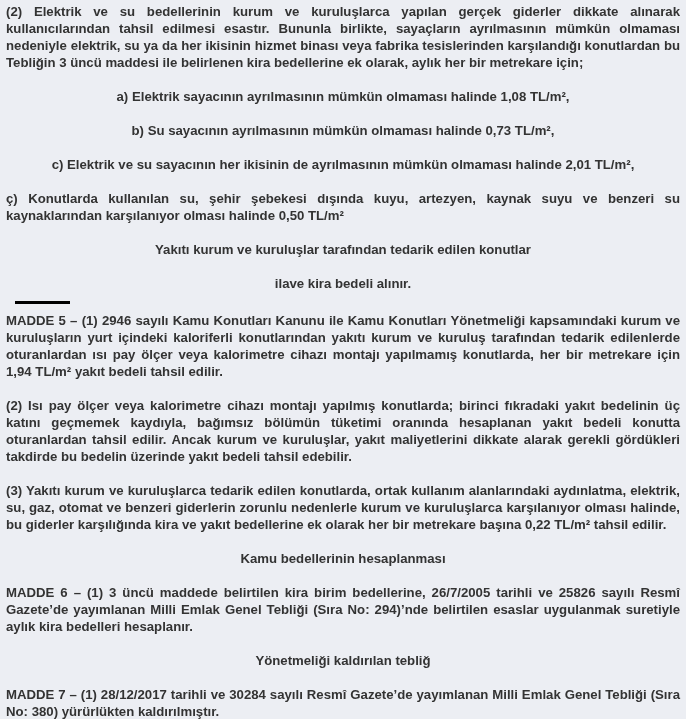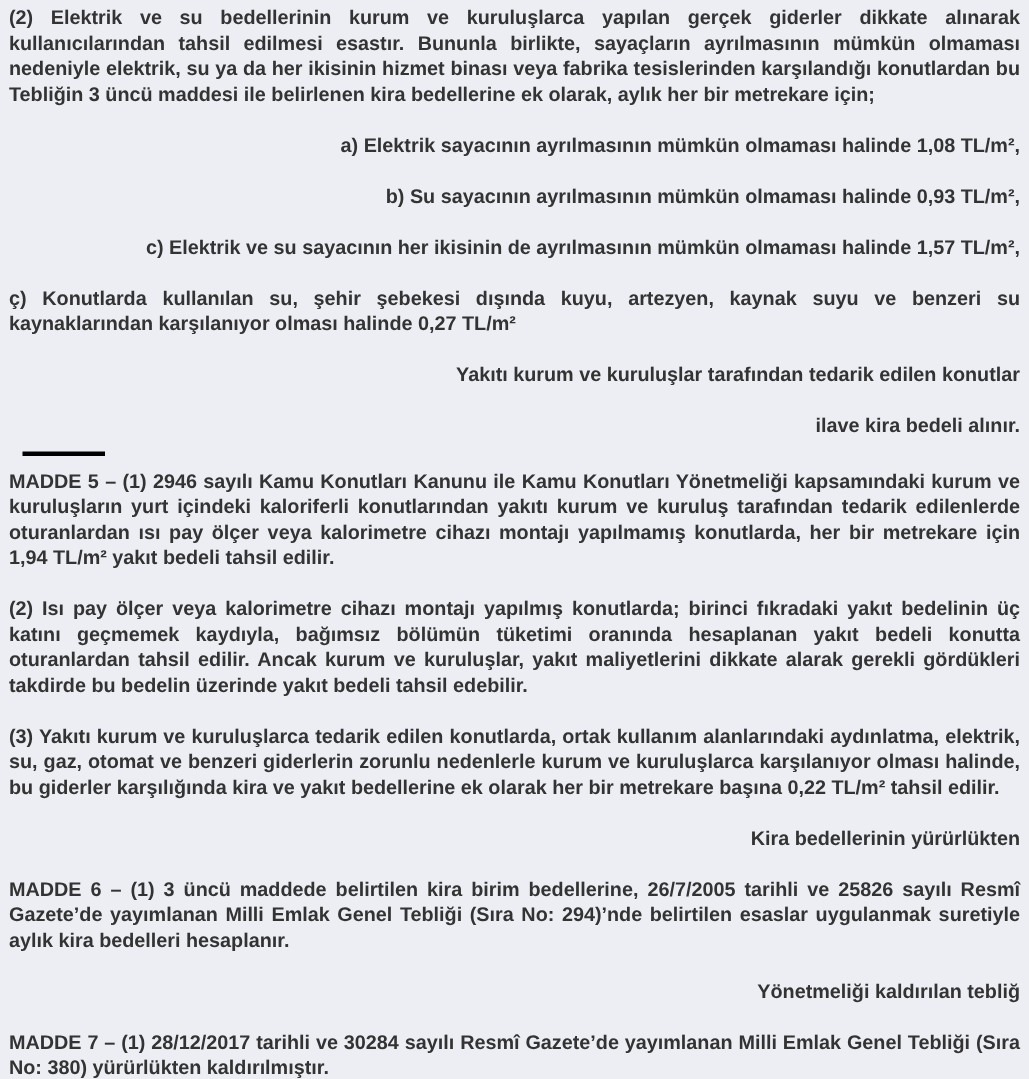--- a/index.html
+++ b/index.html
@@ -19,48 +19,48 @@
     .page {
       position: relative;
       padding: 3px 6px 0 6px;
       width: 674px;
       font-weight: bold;
     }
     p {
       margin: 0 0 17px 0;
       text-align: justify;
     }
-    p.left { text-align: right; }
+    p.left { text-align: center; }
     .heading-rule {
       width: 55px;
       height: 3px;
       background: #000000;
       margin: -8px 0 8px 9px;
     }
   </style>
 </head>
 <body>
 
 <div class="page">
 
   <p>(2) Elektrik ve su bedellerinin kurum ve kuruluşlarca yapılan gerçek giderler dikkate alınarak kullanıcılarından tahsil edilmesi esastır. Bununla birlikte, sayaçların ayrılmasının mümkün olmaması nedeniyle elektrik, su ya da her ikisinin hizmet binası veya fabrika tesislerinden karşılandığı konutlardan bu Tebliğin 3 üncü maddesi ile belirlenen kira bedellerine ek olarak, aylık her bir metrekare için;</p>
 
   <p class="left">a) Elektrik sayacının ayrılmasının mümkün olmaması halinde 1,08 TL/m²,</p>
-  <p class="left">b) Su sayacının ayrılmasının mümkün olmaması halinde 0,93 TL/m²,</p>
-  <p class="left">c) Elektrik ve su sayacının her ikisinin de ayrılmasının mümkün olmaması halinde 1,57 TL/m²,</p>
-  <p>ç) Konutlarda kullanılan su, şehir şebekesi dışında kuyu, artezyen, kaynak suyu ve benzeri su kaynaklarından karşılanıyor olması halinde 0,27 TL/m²</p>
+  <p class="left">b) Su sayacının ayrılmasının mümkün olmaması halinde 0,73 TL/m²,</p>
+  <p class="left">c) Elektrik ve su sayacının her ikisinin de ayrılmasının mümkün olmaması halinde 2,01 TL/m²,</p>
+  <p>ç) Konutlarda kullanılan su, şehir şebekesi dışında kuyu, artezyen, kaynak suyu ve benzeri su kaynaklarından karşılanıyor olması halinde 0,50 TL/m²</p>
 
   <p class="left">Yakıtı kurum ve kuruluşlar tarafından tedarik edilen konutlar</p>
 
   <p class="left">ilave kira bedeli alınır.</p>
   <div class="heading-rule"></div>
 
   <p>MADDE 5 – (1) 2946 sayılı Kamu Konutları Kanunu ile Kamu Konutları Yönetmeliği kapsamındaki kurum ve kuruluşların yurt içindeki kaloriferli konutlarından yakıtı kurum ve kuruluş tarafından tedarik edilenlerde oturanlardan ısı pay ölçer veya kalorimetre cihazı montajı yapılmamış konutlarda, her bir metrekare için 1,94 TL/m² yakıt bedeli tahsil edilir.</p>
   <p>(2) Isı pay ölçer veya kalorimetre cihazı montajı yapılmış konutlarda; birinci fıkradaki yakıt bedelinin üç katını geçmemek kaydıyla, bağımsız bölümün tüketimi oranında hesaplanan yakıt bedeli konutta oturanlardan tahsil edilir. Ancak kurum ve kuruluşlar, yakıt maliyetlerini dikkate alarak gerekli gördükleri takdirde bu bedelin üzerinde yakıt bedeli tahsil edebilir.</p>
   <p>(3) Yakıtı kurum ve kuruluşlarca tedarik edilen konutlarda, ortak kullanım alanlarındaki aydınlatma, elektrik, su, gaz, otomat ve benzeri giderlerin zorunlu nedenlerle kurum ve kuruluşlarca karşılanıyor olması halinde, bu giderler karşılığında kira ve yakıt bedellerine ek olarak her bir metrekare başına 0,22 TL/m² tahsil edilir.</p>
 
-  <p class="left">Kira bedellerinin yürürlükten</p>
+  <p class="left">Kamu bedellerinin hesaplanması</p>
   <p>MADDE 6 – (1) 3 üncü maddede belirtilen kira birim bedellerine, 26/7/2005 tarihli ve 25826 sayılı Resmî Gazete’de yayımlanan Milli Emlak Genel Tebliği (Sıra No: 294)’nde belirtilen esaslar uygulanmak suretiyle aylık kira bedelleri hesaplanır.</p>
 
   <p class="left">Yönetmeliği kaldırılan tebliğ</p>
   <p>MADDE 7 – (1) 28/12/2017 tarihli ve 30284 sayılı Resmî Gazete’de yayımlanan Milli Emlak Genel Tebliği (Sıra No: 380) yürürlükten kaldırılmıştır.</p>
 
 </div>
 
 </body></html>

